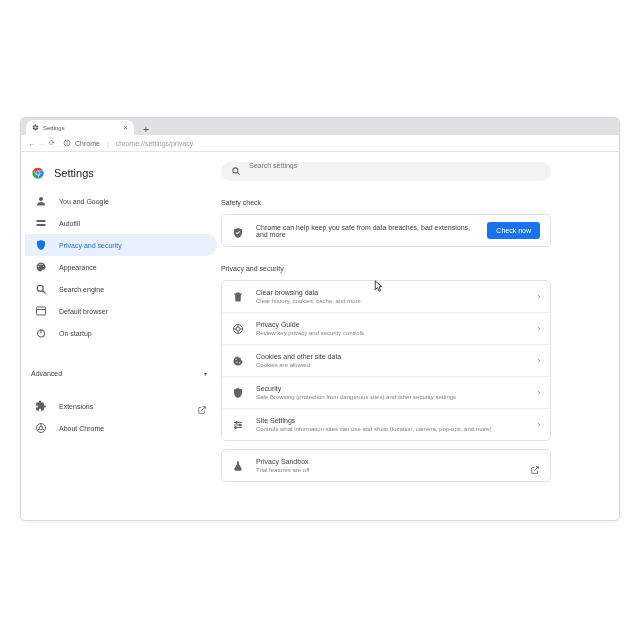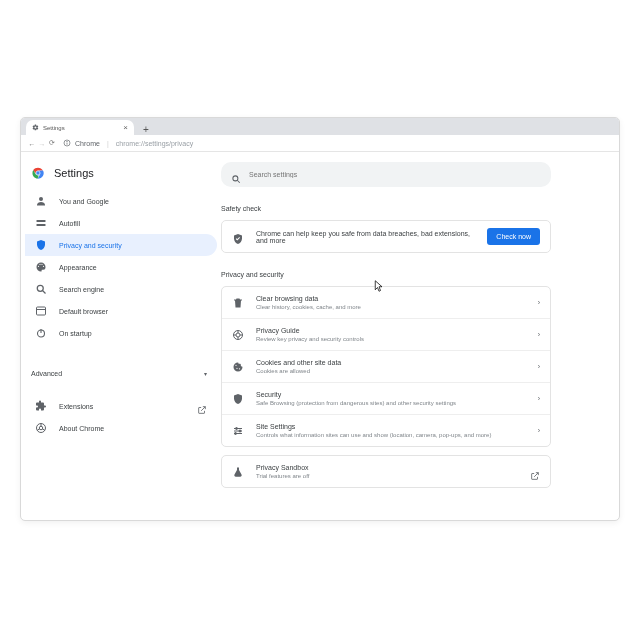--- a/index.html
+++ b/index.html
@@ -49,21 +49,21 @@
   .gap { height:12px; }
   .ext-row { height:22px; display:flex; align-items:center; justify-content:space-between; padding:0 10px; }
   .ext-row .left { display:flex; align-items:center; gap:12px; }
   .ext-row .icon { width:12px; height:12px; display:flex; align-items:center; justify-content:center; color:#5f6368; }
   .ext-row .icon svg { width:12px; height:12px; }
   .ext-row .nav-label { font-size:7px; color:#3c4043;}
   .open-ext { width:10px; height:10px; color:#5f6368; }
   .open-ext svg { width:10px; height:10px; }
 
   .main { flex:1; padding: 10px 40px 10px 0; position:relative;}
-  .search-wrap { margin-left: 0; width: 330px; height:25px; background:#f1f3f4; border-radius:10px; display:flex; align-items:center; padding:0 10px; gap:8px; }
+  .search-wrap { margin-left: 0; width: 330px; height:19px; background:#f1f3f4; border-radius:10px; display:flex; align-items:flex-start; padding:0 10px; gap:8px; }
   .search-wrap .icon { width:10px; height:10px; color:#5f6368; }
   .search-wrap .icon svg { width:10px; height:10px; }
   .search-input { border:none; background:transparent; outline:none; font-size:7px; color:#5f6368; flex:1; }
   .section-title { font-size:7px; color:#3c4043; margin-top:18px; }
   .card { width:330px; border:1px solid #e3e3e3; border-radius:5px; background:#fff; margin-top:8px; }
   .safety { display:flex; align-items:center; padding:7px 10px; gap:12px; }
   .safety .icon { width:12px; height:12px; color:#5f6368; }
   .safety .icon svg { width:12px; height:12px; }
   .safety-text { font-size:7px; color:#3c4043; flex:1; }
   .checknow { background:#1a73e8; color:#fff; border:none; border-radius:3px; font-size:7px; padding:5px 9px; cursor:pointer; }

